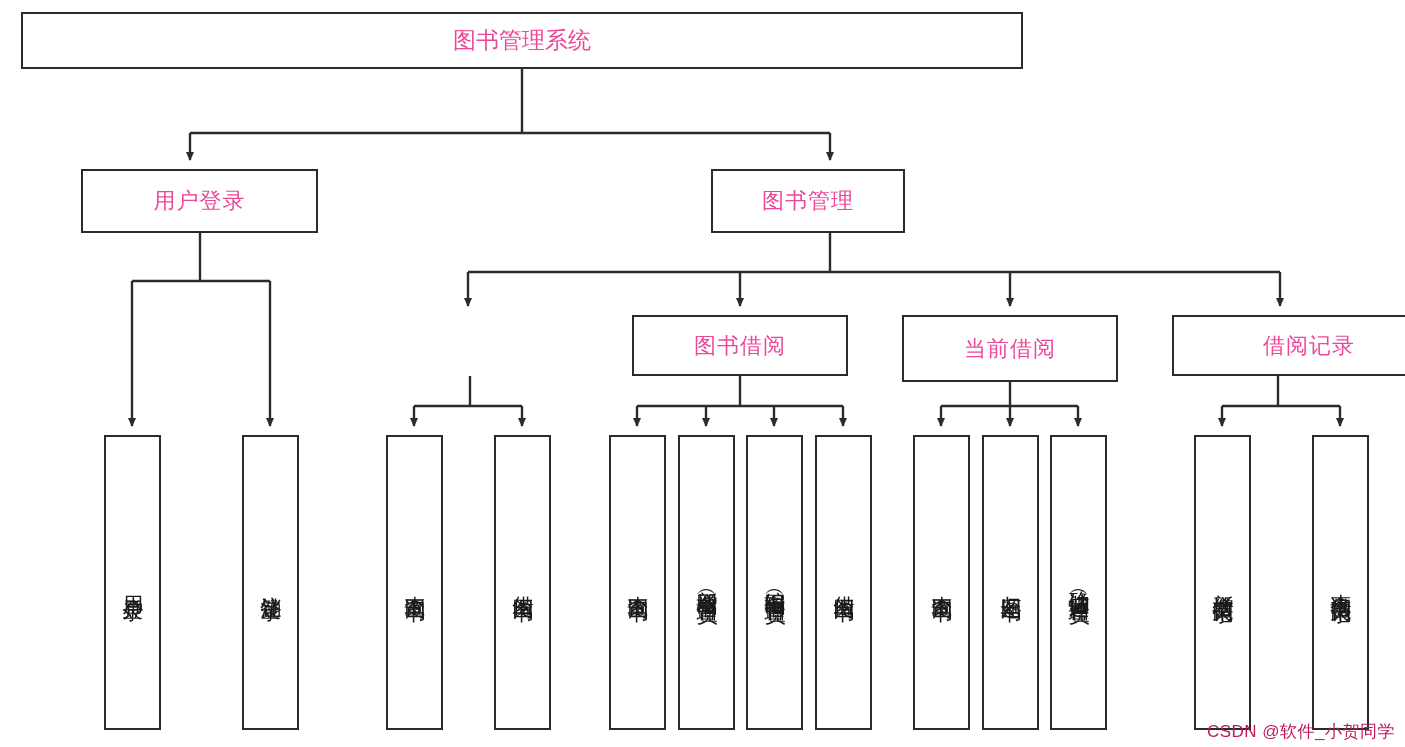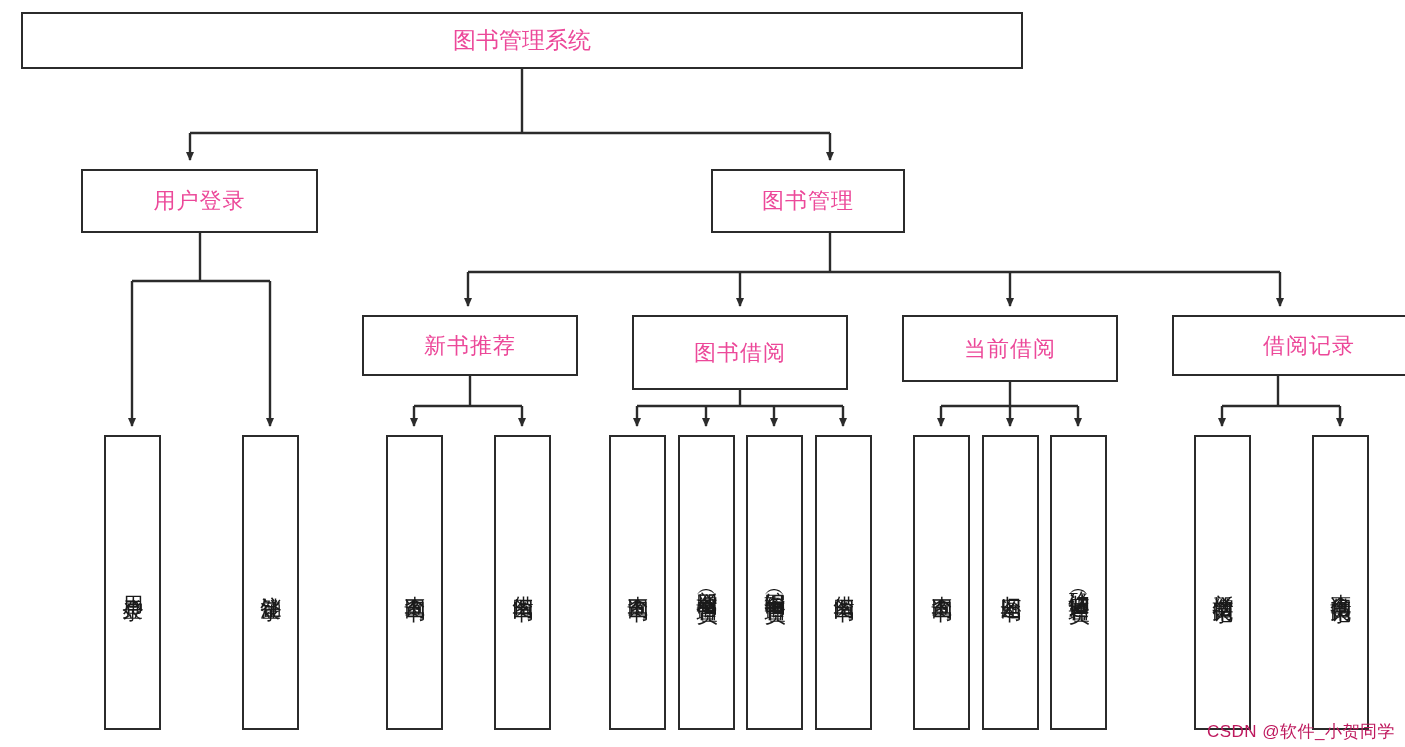--- a/index.html
+++ b/index.html
@@ -129,24 +129,21 @@
     <span>图书管理系统</span>
   </div>
 
   <div class="node h" style="left:81px; top:169px; width:237px; height:64px;">
     <span>用户登录</span>
   </div>
   <div class="node h" style="left:711px; top:169px; width:194px; height:64px;">
     <span>图书管理</span>
   </div>
 
-  <div class="node h" style="left:362px; top:315px; width:216px; height:61px;">
-    <span>新书推荐</span>
-  </div>
-  <div class="node h" style="left:632px; top:315px; width:216px; height:75px;">
+  <div class="node h" style="left:632px; top:315px; width:216px; height:61px;">
     <span>图书借阅</span>
   </div>
   <div class="node h" style="left:902px; top:315px; width:216px; height:67px;">
     <span>当前借阅</span>
   </div>
   <div class="node h" style="left:1172px; top:315px; width:258px; height:61px;padding-left:16px;">
     <span>借阅记录</span>
   </div>
 
   <div class="leaf" style="left:104px; top:435px; width:57px; height:295px;">

